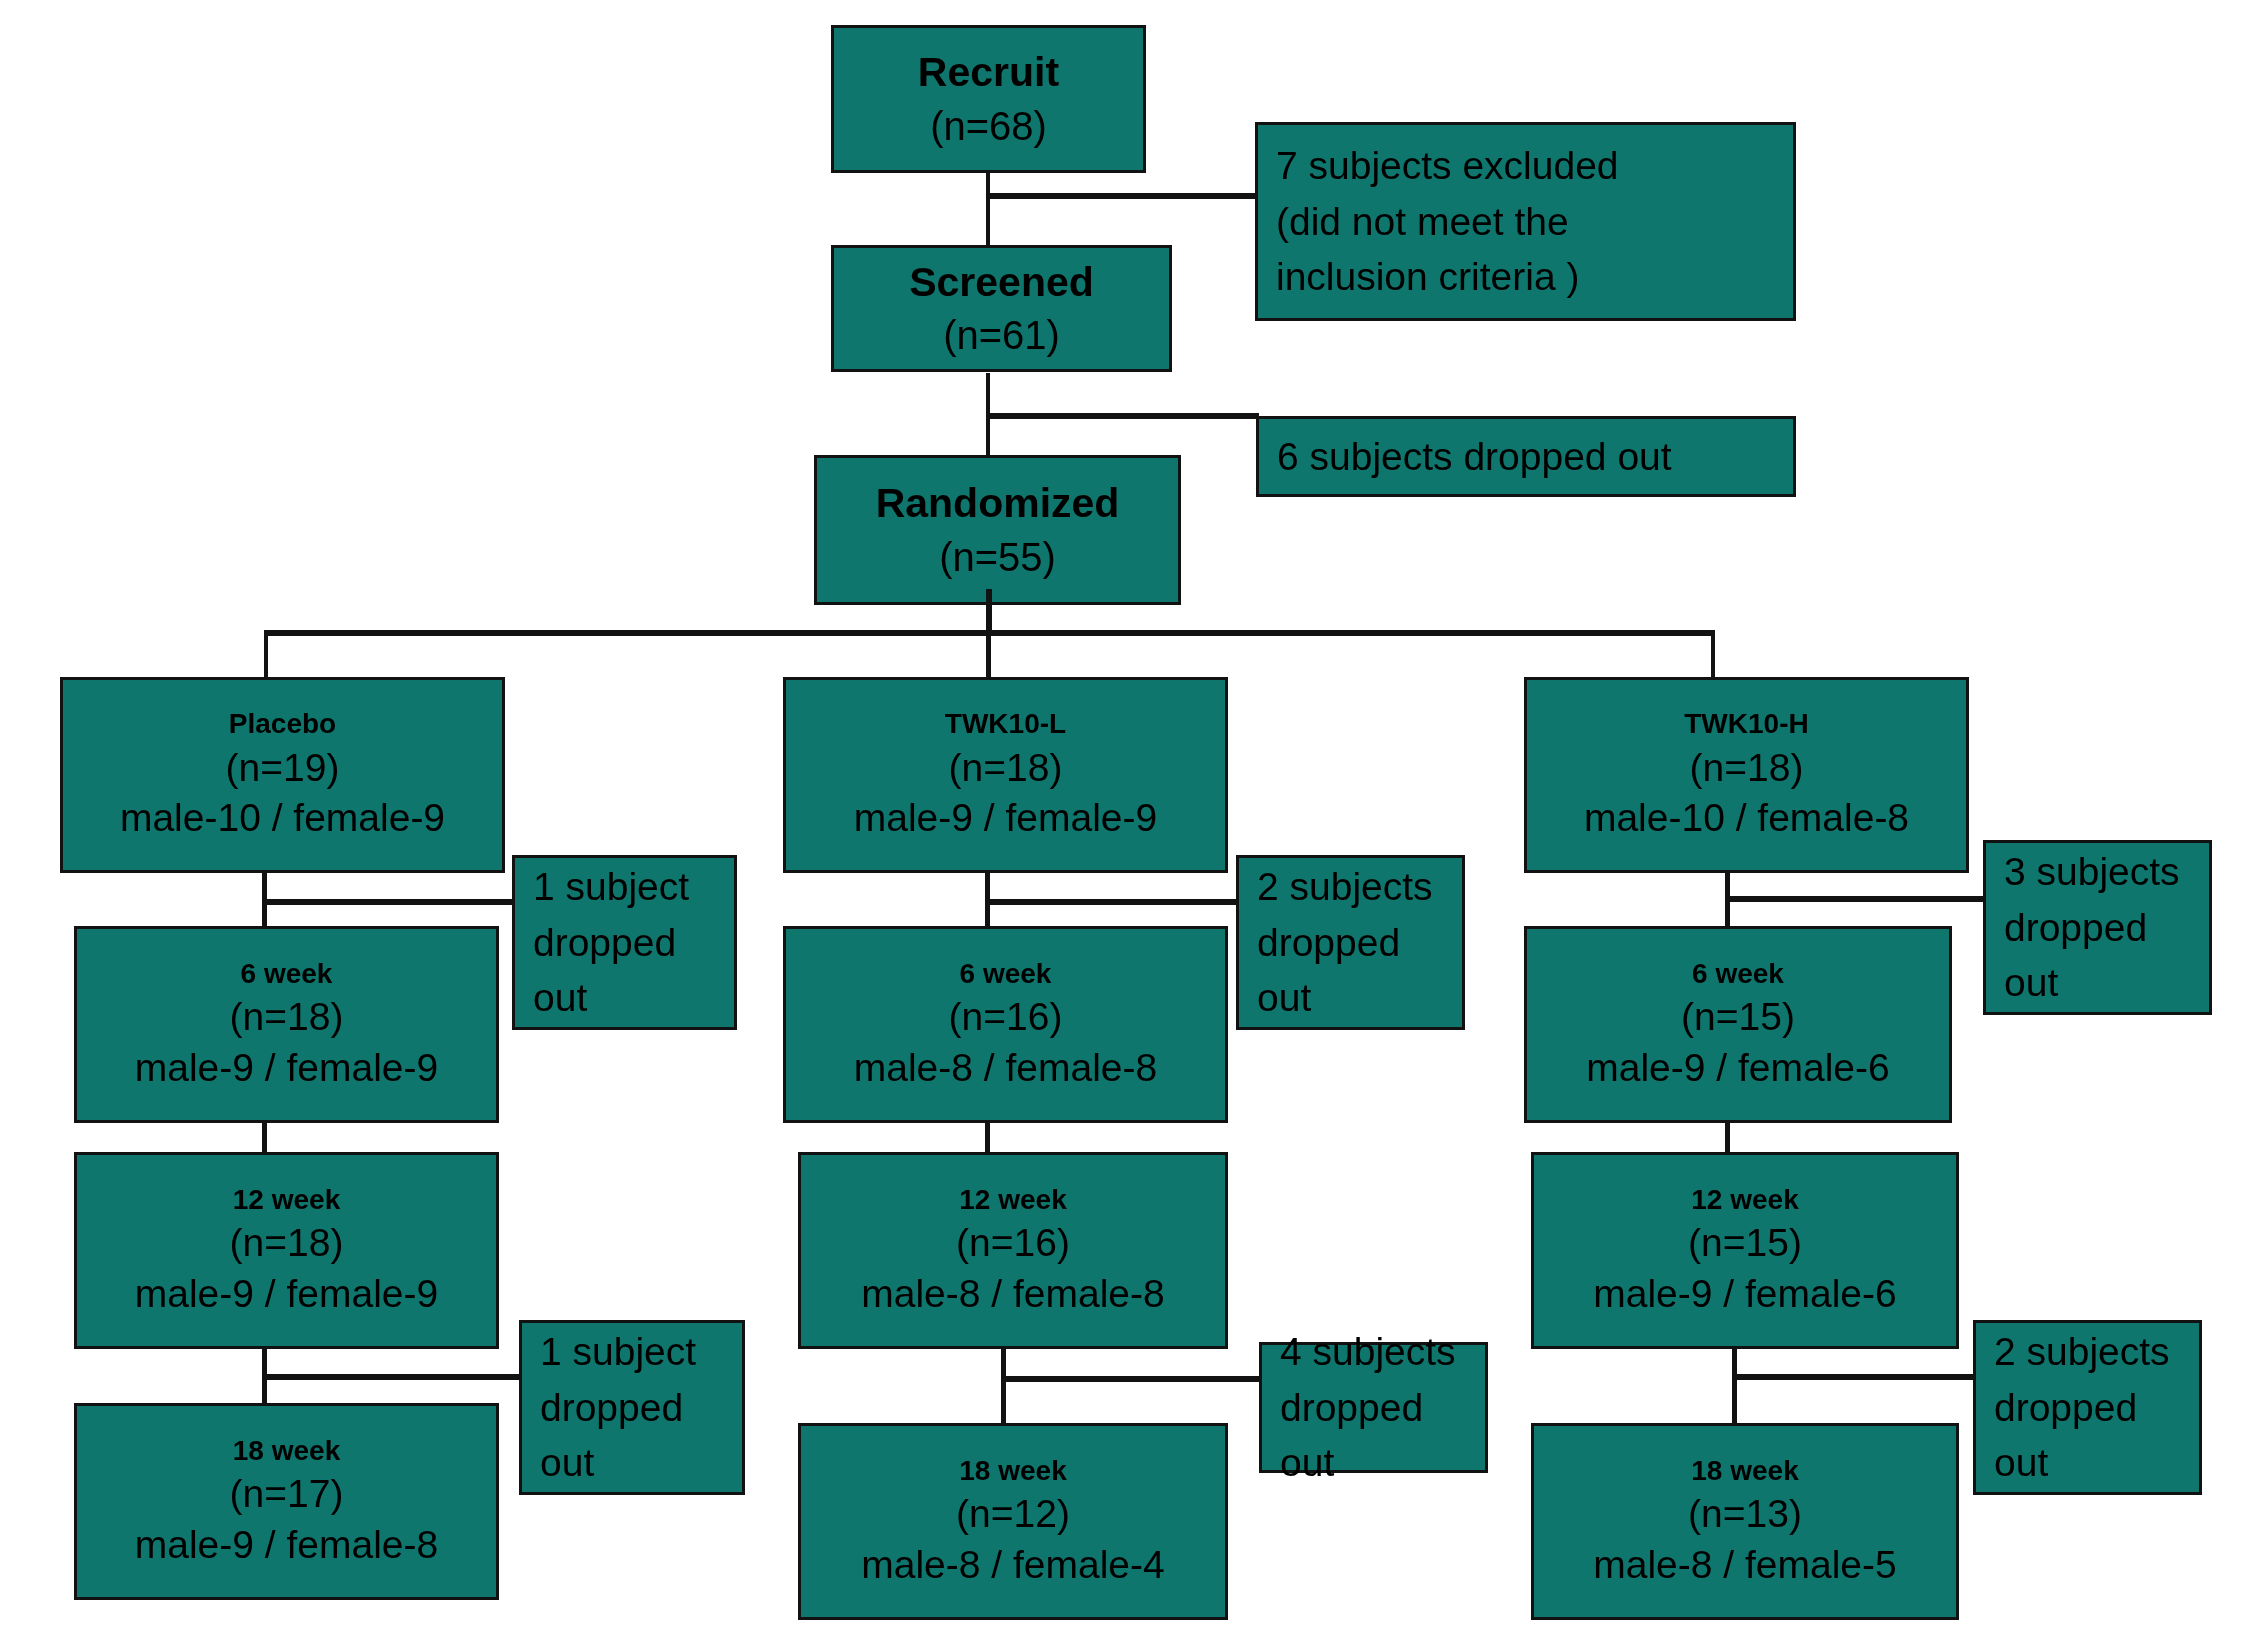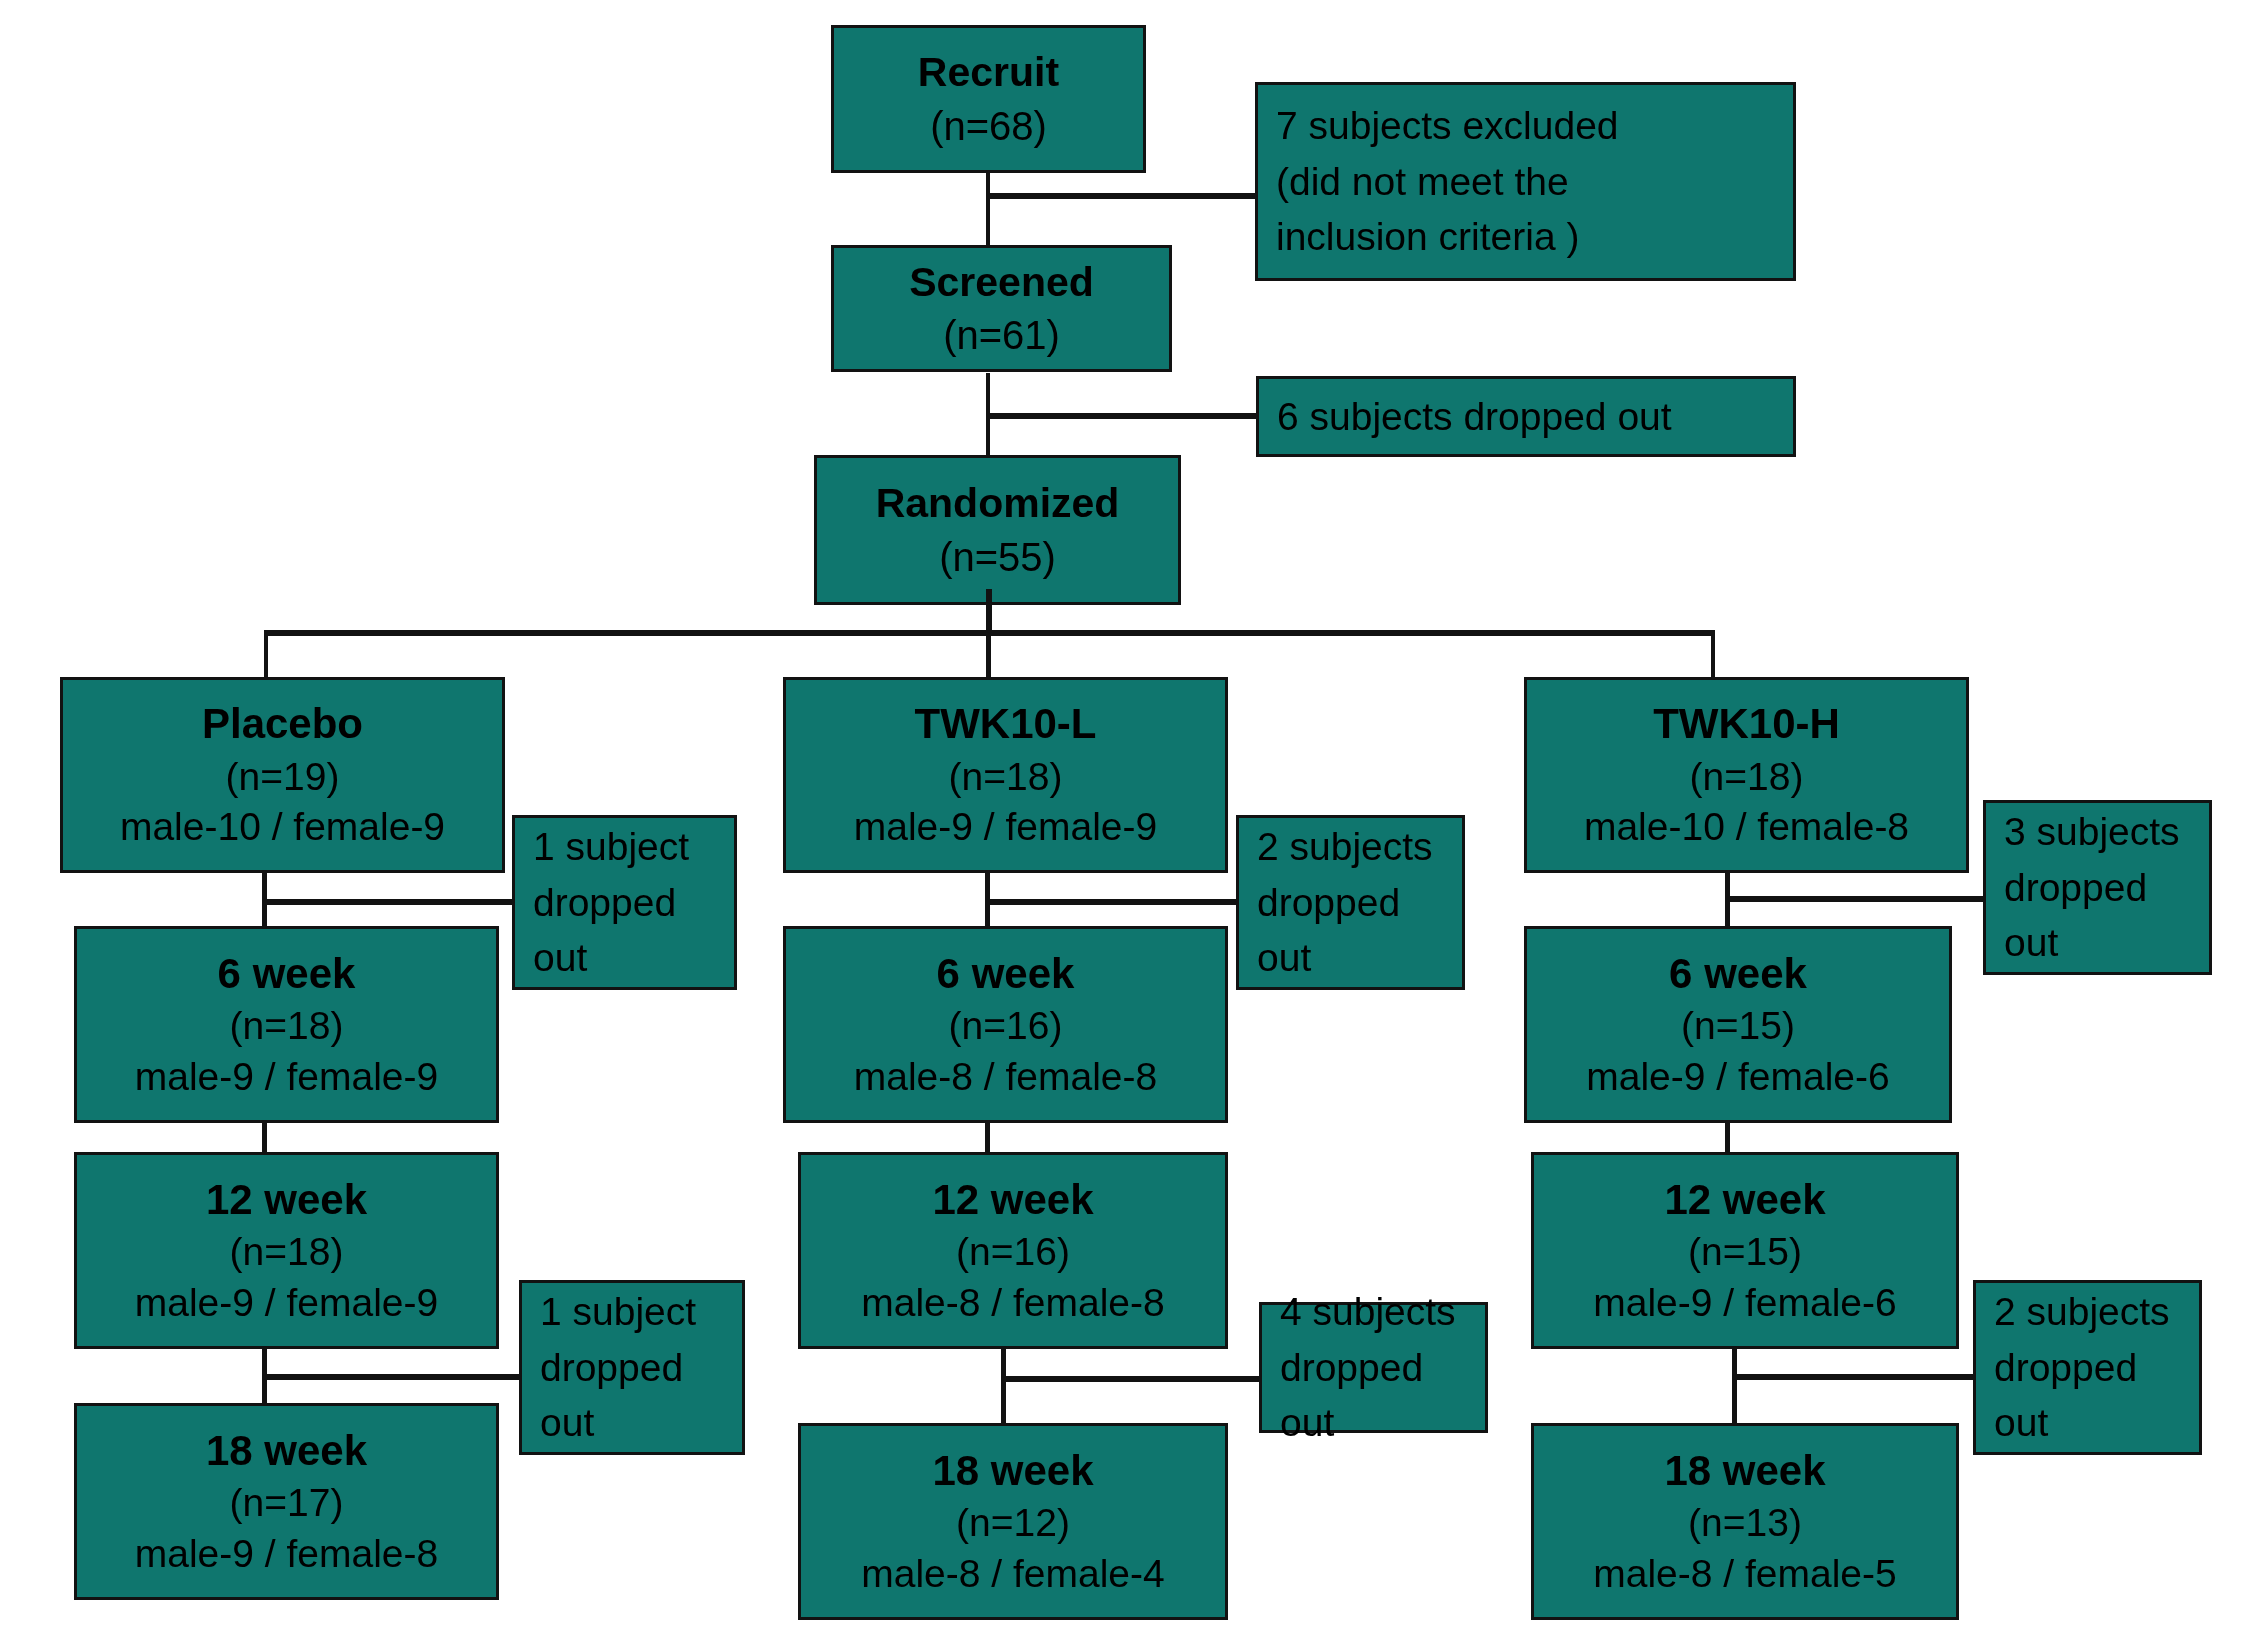--- a/index.html
+++ b/index.html
@@ -24,30 +24,31 @@
     text-align:center;
     line-height:1.30;
   }
   .box .ln{display:block;width:100%;}
   .title{font-weight:bold;}
   
   .spine{font-size:40px;}
   .spine .title{font-size:41px;}
   
   .grp{font-size:39px;}
-  .grp .title{font-size:42px;}
+  .grp .title{font-size:28px;}
   
   .note{
     align-items:flex-start;
     justify-content:center;
     text-align:left;
     font-size:39px;
     line-height:1.42;
     padding-left:18px;
     padding-right:21px;
+    margin-top:40px;
   }
   .note .ln{text-align:left;}
   
   .vline{position:absolute;background:#121212;width:4.1px;}
   .hline{position:absolute;background:#121212;height:4.1px;}
   .vline.thick{width:6.2px;}
   .hline.thick{height:6.2px;}
 </style>
 </head>
 <body>

